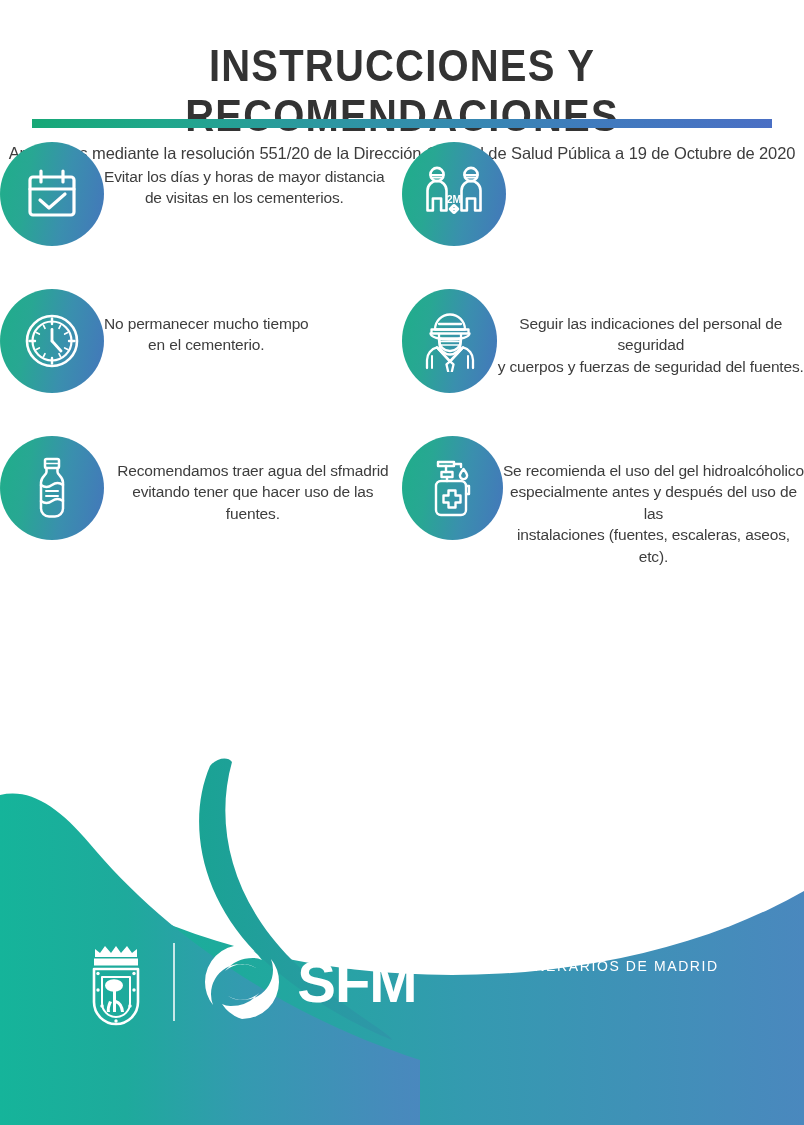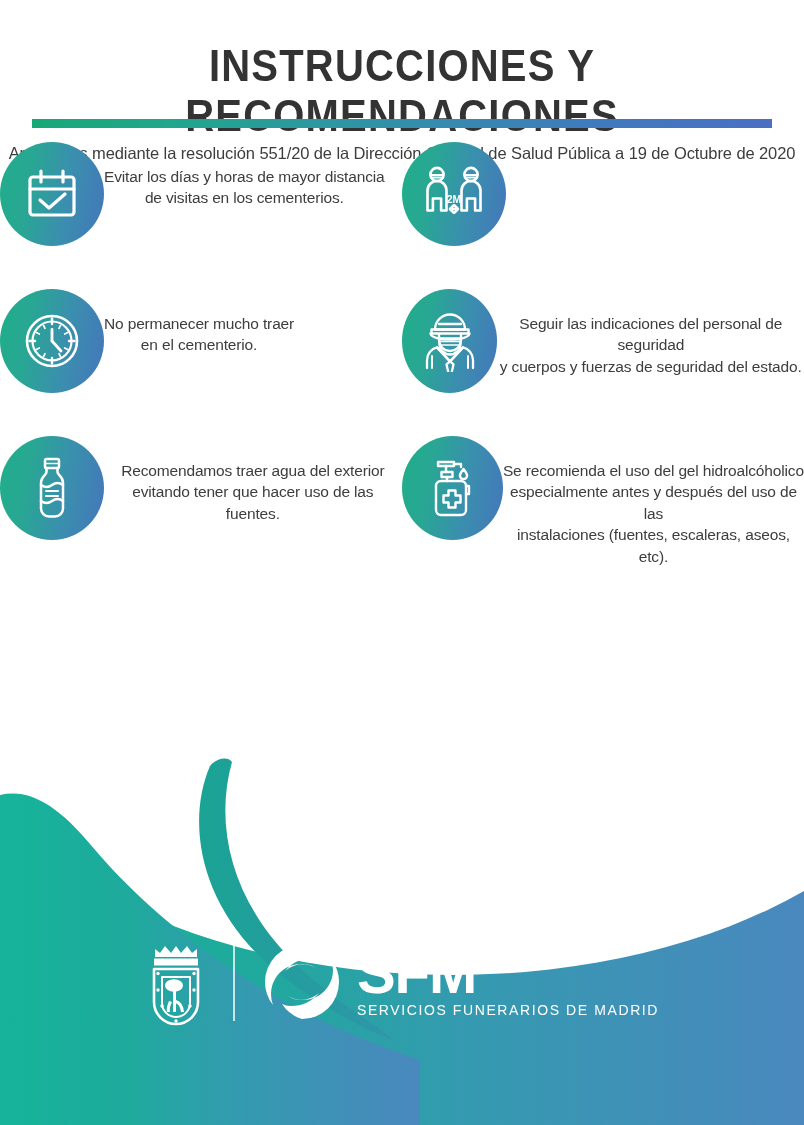--- a/index.html
+++ b/index.html
@@ -66,21 +66,21 @@
   .logo-row{
     position:absolute;left:0;top:938px;width:804px;
     display:flex;align-items:center;justify-content:center;gap:0px;
   }
   .shield-wrap{display:flex;align-items:center;}
   .logo-divider{
     width:2px;height:78px;background:rgba(255,255,255,.75);
     margin:0 26px;
   }
   .sfm-wrap{display:flex;align-items:center;gap:14px;}
-  .sfm-text-block{display:flex;flex-direction:column;align-items:flex-start;}
+  .sfm-text-block{display:flex;align-items:flex-start;}
   .sfm-word{
     font-size:58px;font-weight:bold;color:#ffffff;
     line-height:.92;letter-spacing:-1px;
     font-family:"Liberation Sans", sans-serif;
   }
   .sfm-sub{
     font-size:14px;color:#ffffff;letter-spacing:1.6px;
     margin-top:3px;
     font-family:"Liberation Sans", sans-serif;
   }
@@ -171,21 +171,21 @@
                 <line x1="38.5" y1="45.7" x2="37" y2="42.7"></line>
                 <line x1="21.5" y1="45.7" x2="23" y2="42.7"></line>
                 <line x1="14.3" y1="38.5" x2="17.3" y2="37"></line>
                 <line x1="14.3" y1="21.5" x2="17.3" y2="23"></line>
               </g>
               <line x1="30" y1="30" x2="30" y2="18.5" stroke-width="2.8"></line>
               <line x1="30" y1="30" x2="39" y2="40" stroke-width="2.8"></line>
             </g>
           </svg>
         </div>
-        <div class="caption">No permanecer mucho traer
+        <div class="caption">No permanecer mucho tiempo
 en el cementerio.</div>
       </div>
 
       <div class="cell">
         <div class="icon-circle">
           <svg width="62" height="62" viewBox="0 0 62 62">
             <g fill="none" stroke="#ffffff" stroke-width="2.3" stroke-linecap="round" stroke-linejoin="round">
 
               <path d="M16 19.5 a15 15 0 0 1 30 0 z"></path>
               <path d="M12.5 19.5 h37 v4 h-37 z"></path>
@@ -202,42 +202,42 @@
               <path d="M18 37.4 l13 14 l13 -14"></path>
 
               <path d="M31 51.4 l-3.5 3 l2.5 11 h2 l2.5 -11 z"></path>
 
               <path d="M13 46 v12" stroke-width="2"></path>
               <path d="M49 46 v12" stroke-width="2"></path>
             </g>
           </svg>
         </div>
         <div class="caption">Seguir las indicaciones del personal de seguridad
-y cuerpos y fuerzas de seguridad del estado.</div>
+y cuerpos y fuerzas de seguridad del fuentes.</div>
       </div>
 
     </div>
 
     <div class="row row-3">
 
       <div class="cell">
         <div class="icon-circle">
           <svg width="46" height="64" viewBox="0 0 46 64">
             <g fill="none" stroke="#ffffff" stroke-width="2.5" stroke-linecap="round" stroke-linejoin="round">
               <rect x="16" y="3" width="14" height="9" rx="1.6"></rect>
               <line x1="16" y1="7.5" x2="30" y2="7.5" stroke-width="1.4"></line>
               <path d="M17.5 12 v4 c0 3 -5.5 4.5 -5.5 10.5 v26 a8 8 0 0 0 8 8 h6 a8 8 0 0 0 8 -8 v-26 c0 -6 -5.5 -7.5 -5.5 -10.5 v-4"></path>
               <path d="M12 29 q5.5 4 11 0 q5.5 -4 11 0"></path>
               <path d="M12 45 q5.5 4 11 0 q5.5 -4 11 0"></path>
               <line x1="17" y1="35" x2="29" y2="35" stroke-width="2"></line>
               <line x1="17" y1="40" x2="29" y2="40" stroke-width="2"></line>
             </g>
           </svg>
         </div>
-        <div class="caption">Recomendamos traer agua del exterior
+        <div class="caption">Recomendamos traer agua del sfmadrid
 evitando tener que hacer uso de las fuentes.</div>
       </div>
 
       <div class="cell">
         <div class="icon-circle">
           <svg width="54" height="64" viewBox="0 0 54 64">
             <g fill="none" stroke="#ffffff" stroke-width="2.4" stroke-linecap="round" stroke-linejoin="round">
 
               <path d="M13 6 h16 v4 h-16 z"></path>
               <path d="M21 10 v6"></path>

